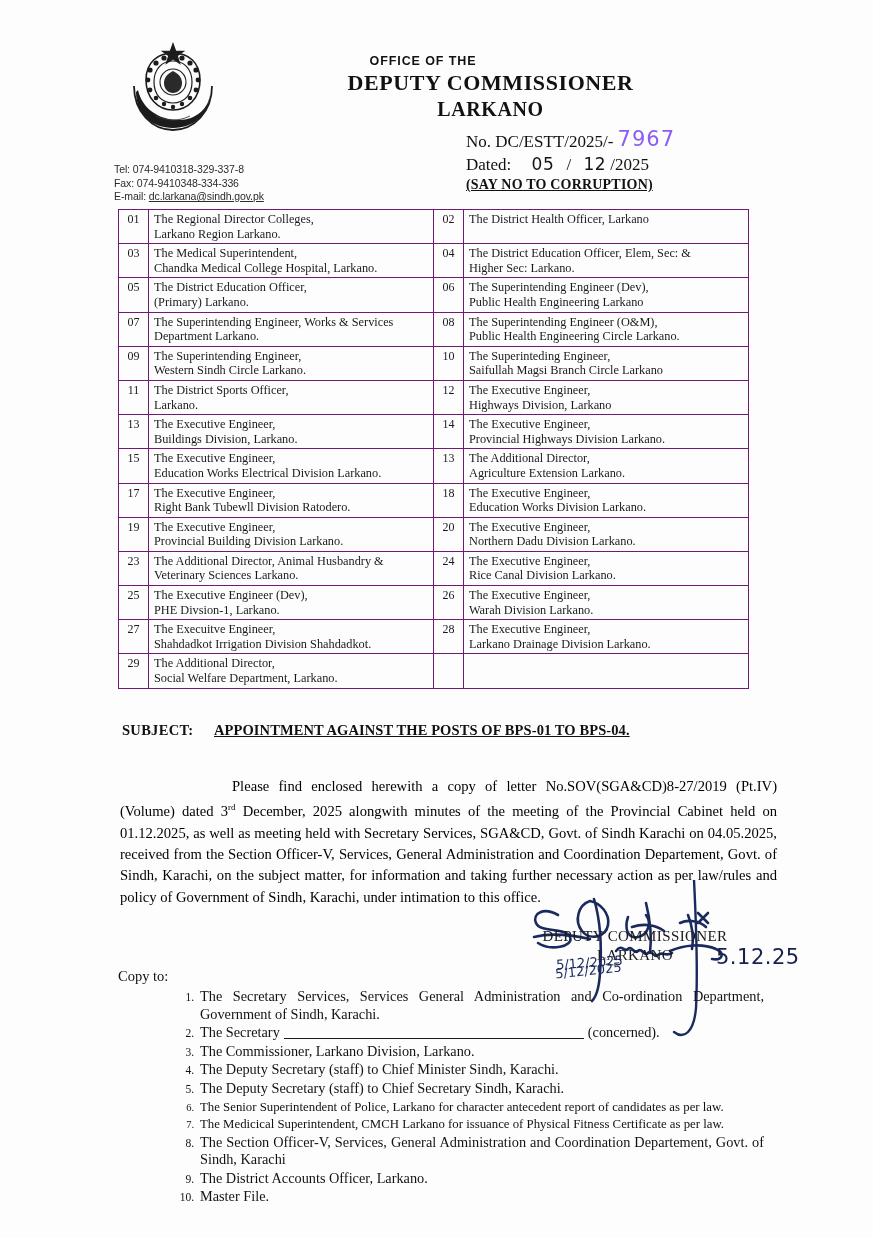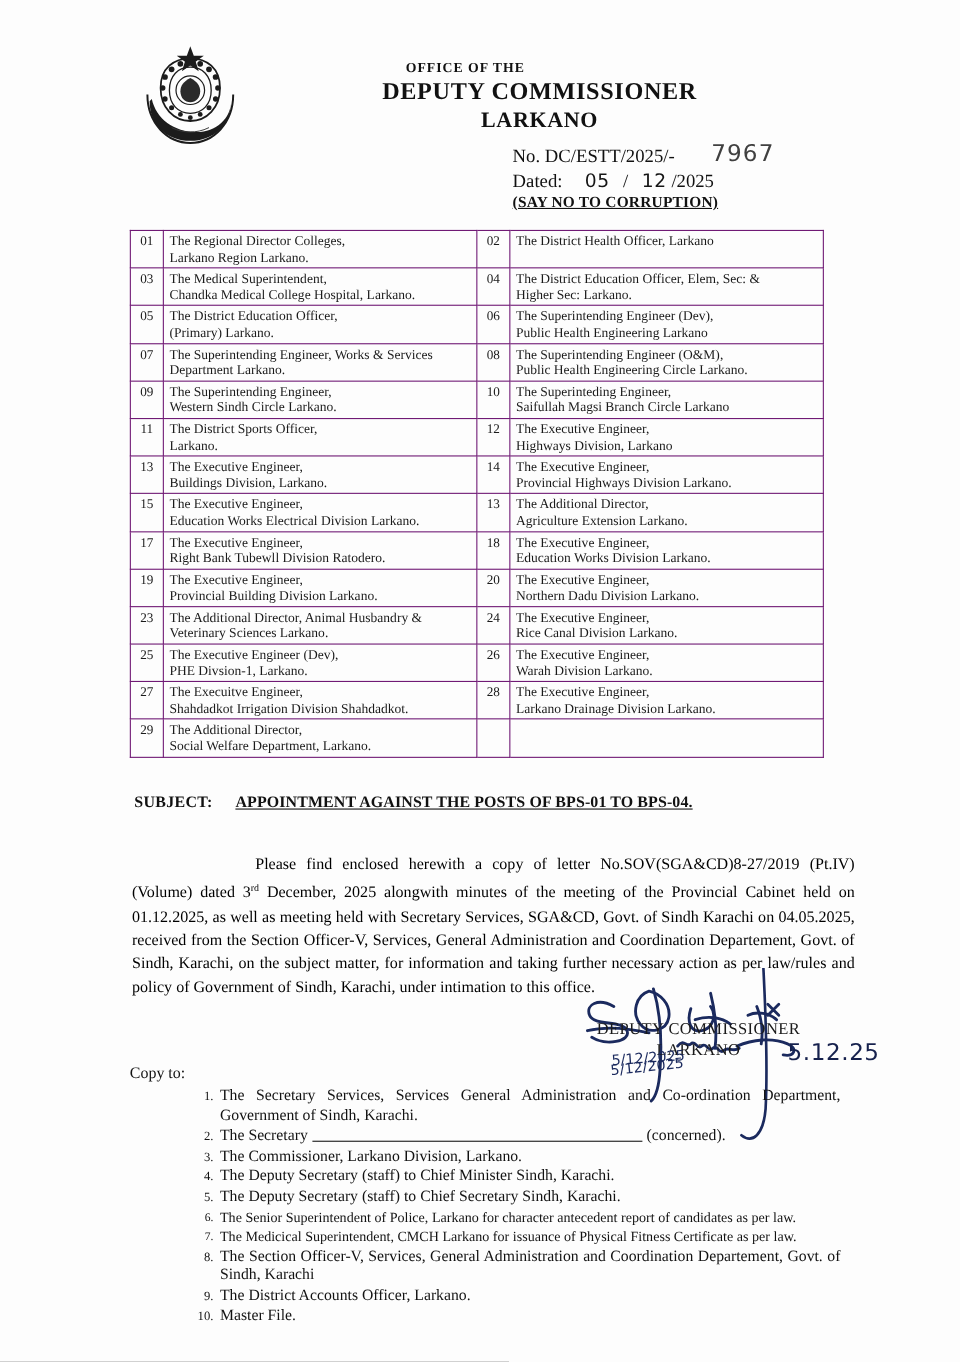--- a/index.html
+++ b/index.html
@@ -48,21 +48,21 @@
   }
 
   .office-of-the {
     position: absolute;
     left: 0;
     top: 20px;
     width: 738px;
     text-align: center;
     padding-left: 108px;
     box-sizing: border-box;
-    font-family: Liberation Serif, serif;
+    font-family: Liberation Sans, sans-serif;
     font-weight: bold;
     font-size: 12.5px;
     letter-spacing: 0.9px;
   }
   .dc-title {
     position: absolute;
     left: 0;
     top: 36px;
     width: 873px;
     text-align: center;
@@ -91,25 +91,24 @@
     left: 466px;
     top: 95px;
     font-family: "Liberation Serif", serif;
     font-size: 17px;
     line-height: 23px;
   }
   .ref-line { position: relative; white-space: nowrap; }
   .hand {
     font-family: "DejaVu Sans", sans-serif;
     font-size: 21px;
-    color: #404040;
+    color: #8b5cf6;
     letter-spacing: 1px;
     position: relative;
     top: -1px;
-    margin-left: 29px;
   }
   .hand-small {
     font-family: "DejaVu Sans", sans-serif;
     font-size: 17px;
     color: #151515;
     letter-spacing: 0.5px;
   }
   .slogan {
     position: absolute;
     left: 466px;
@@ -318,20 +317,28 @@
           <circle cx="38" cy="64" r="2.2"></circle>
             <circle cx="56" cy="64" r="2.2"></circle>
           <circle cx="47" cy="67" r="2.2"></circle>
         </g>
         <g fill="none" stroke="#3a3a3a" stroke-width="0.9">
           <path d="M30 76 C36 79 42 80 47 80 C52 80 58 79 64 76"></path>
         </g>
       </svg>
     </div>
 
+    <div class="contact">
+      <div>Tel: 074-9410318-329-337-8</div>
+      <div>Fax: 074-9410348-334-336</div>
+      <div>
+        <span>E-mail:</span>
+        <span class="email-link">dc.larkana@sindh.gov.pk</span>
+      </div>
+    </div>
 
     <div class="office-of-the">OFFICE OF THE</div>
     <div class="dc-title">DEPUTY COMMISSIONER</div>
     <div class="dc-city">LARKANO</div>
 
     <div class="ref-block">
       <div class="ref-line">
         <span>No. DC/ESTT/2025/-</span>
         <span class="hand">7967</span>
       </div>

